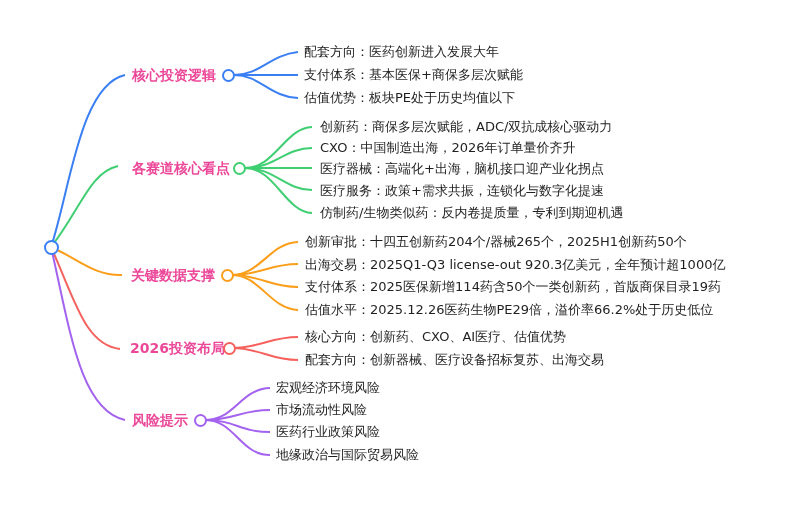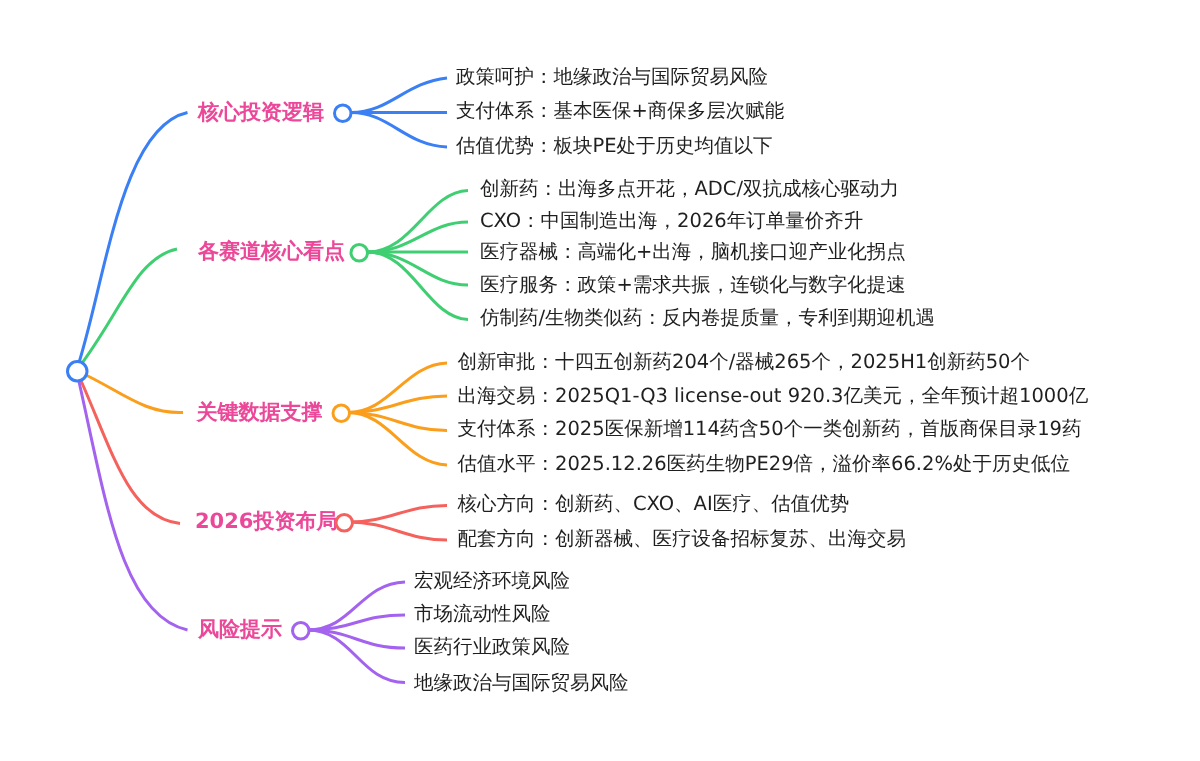--- a/index.html
+++ b/index.html
@@ -45,27 +45,27 @@
   <path d="M205,420 C235,420 240,389 270,388" fill="none" stroke="#a463ef" stroke-width="2"></path>
   <path d="M205,420 C235,420 240,410 270,410" fill="none" stroke="#a463ef" stroke-width="2"></path>
   <path d="M205,420 C235,420 240,432 270,432" fill="none" stroke="#a463ef" stroke-width="2"></path>
   <path d="M205,420 C235,420 240,455 270,455" fill="none" stroke="#a463ef" stroke-width="2"></path>
 </svg>
 
 <span class="dot root-dot" style="left:44px; top:240px; border-color:#3b7ff5;"></span>
 
 <div class="node branch" style="left:132px; top:66px;">核心投资逻辑</div>
 <span class="dot" style="left:222px; top:69px; border-color:#3b7ff5;"></span>
-<div class="node leaf" style="left:304px; top:43px;">政策呵护：地缘政治与国际贸易风险</div>
+<div class="node leaf" style="left:304px; top:43px;">配套方向：医药创新进入发展大年</div>
 <div class="node leaf" style="left:304px; top:66px;">支付体系：基本医保+商保多层次赋能</div>
 <div class="node leaf" style="left:304px; top:89px;">估值优势：板块PE处于历史均值以下</div>
 
 <div class="node branch" style="left:132px; top:159px;">各赛道核心看点</div>
 <span class="dot" style="left:233px; top:162px; border-color:#3fcf72;"></span>
-<div class="node leaf" style="left:320px; top:118px;">创新药：出海多点开花，ADC/双抗成核心驱动力</div>
+<div class="node leaf" style="left:320px; top:118px;">创新药：商保多层次赋能，ADC/双抗成核心驱动力</div>
 <div class="node leaf" style="left:320px; top:139px;">CXO：中国制造出海，2026年订单量价齐升</div>
 <div class="node leaf" style="left:320px; top:160px;">医疗器械：高端化+出海，脑机接口迎产业化拐点</div>
 <div class="node leaf" style="left:320px; top:182px;">医疗服务：政策+需求共振，连锁化与数字化提速</div>
 <div class="node leaf" style="left:320px; top:204px;">仿制药/生物类似药：反内卷提质量，专利到期迎机遇</div>
 
 <div class="node branch" style="left:131px; top:266px;">关键数据支撑</div>
 <span class="dot" style="left:221px; top:269px; border-color:#fb9e1b;"></span>
 <div class="node leaf" style="left:305px; top:233px;">创新审批：十四五创新药204个/器械265个，2025H1创新药50个</div>
 <div class="node leaf" style="left:305px; top:256px;">出海交易：2025Q1-Q3 license-out 920.3亿美元，全年预计超1000亿</div>
 <div class="node leaf" style="left:305px; top:278px;">支付体系：2025医保新增114药含50个一类创新药，首版商保目录19药</div>

